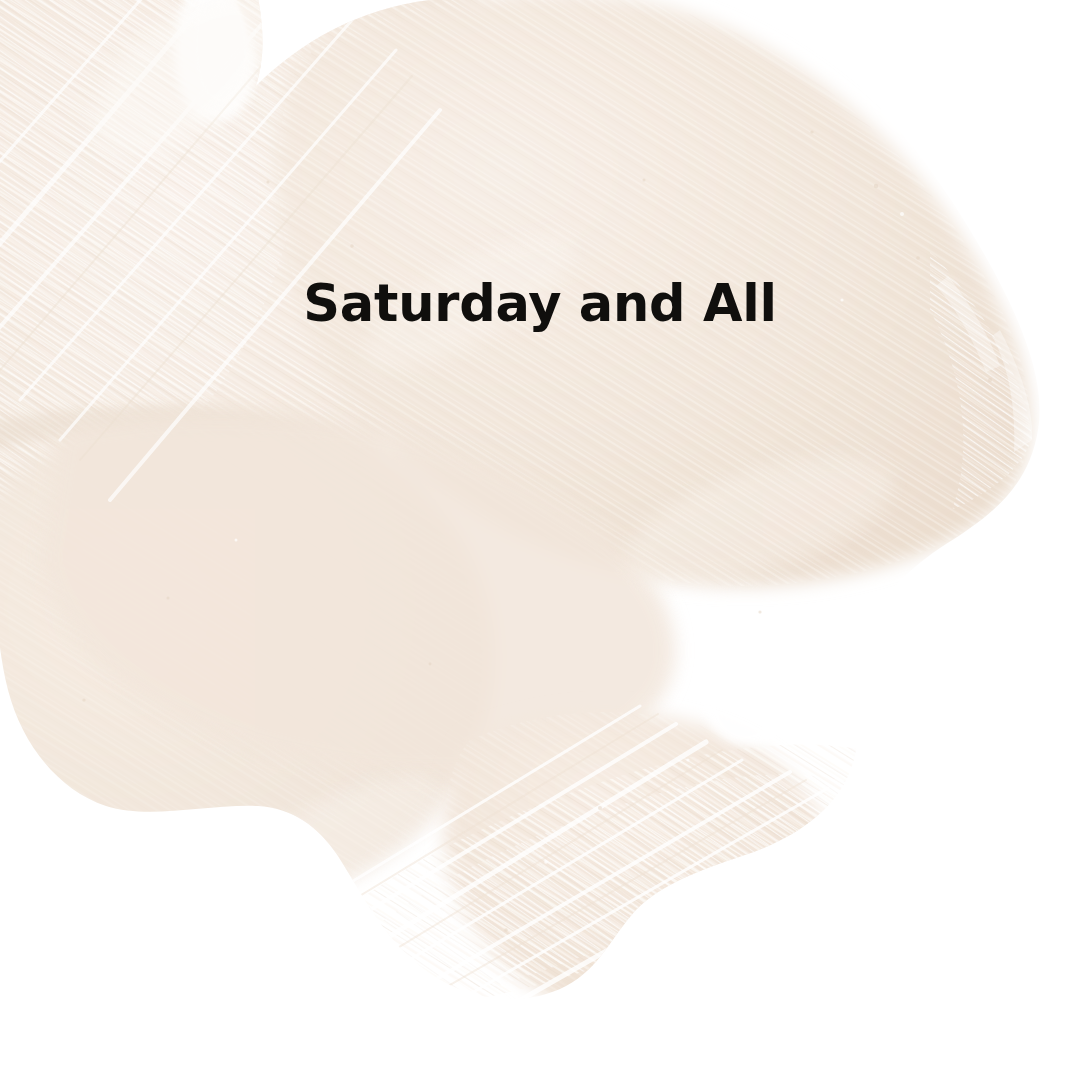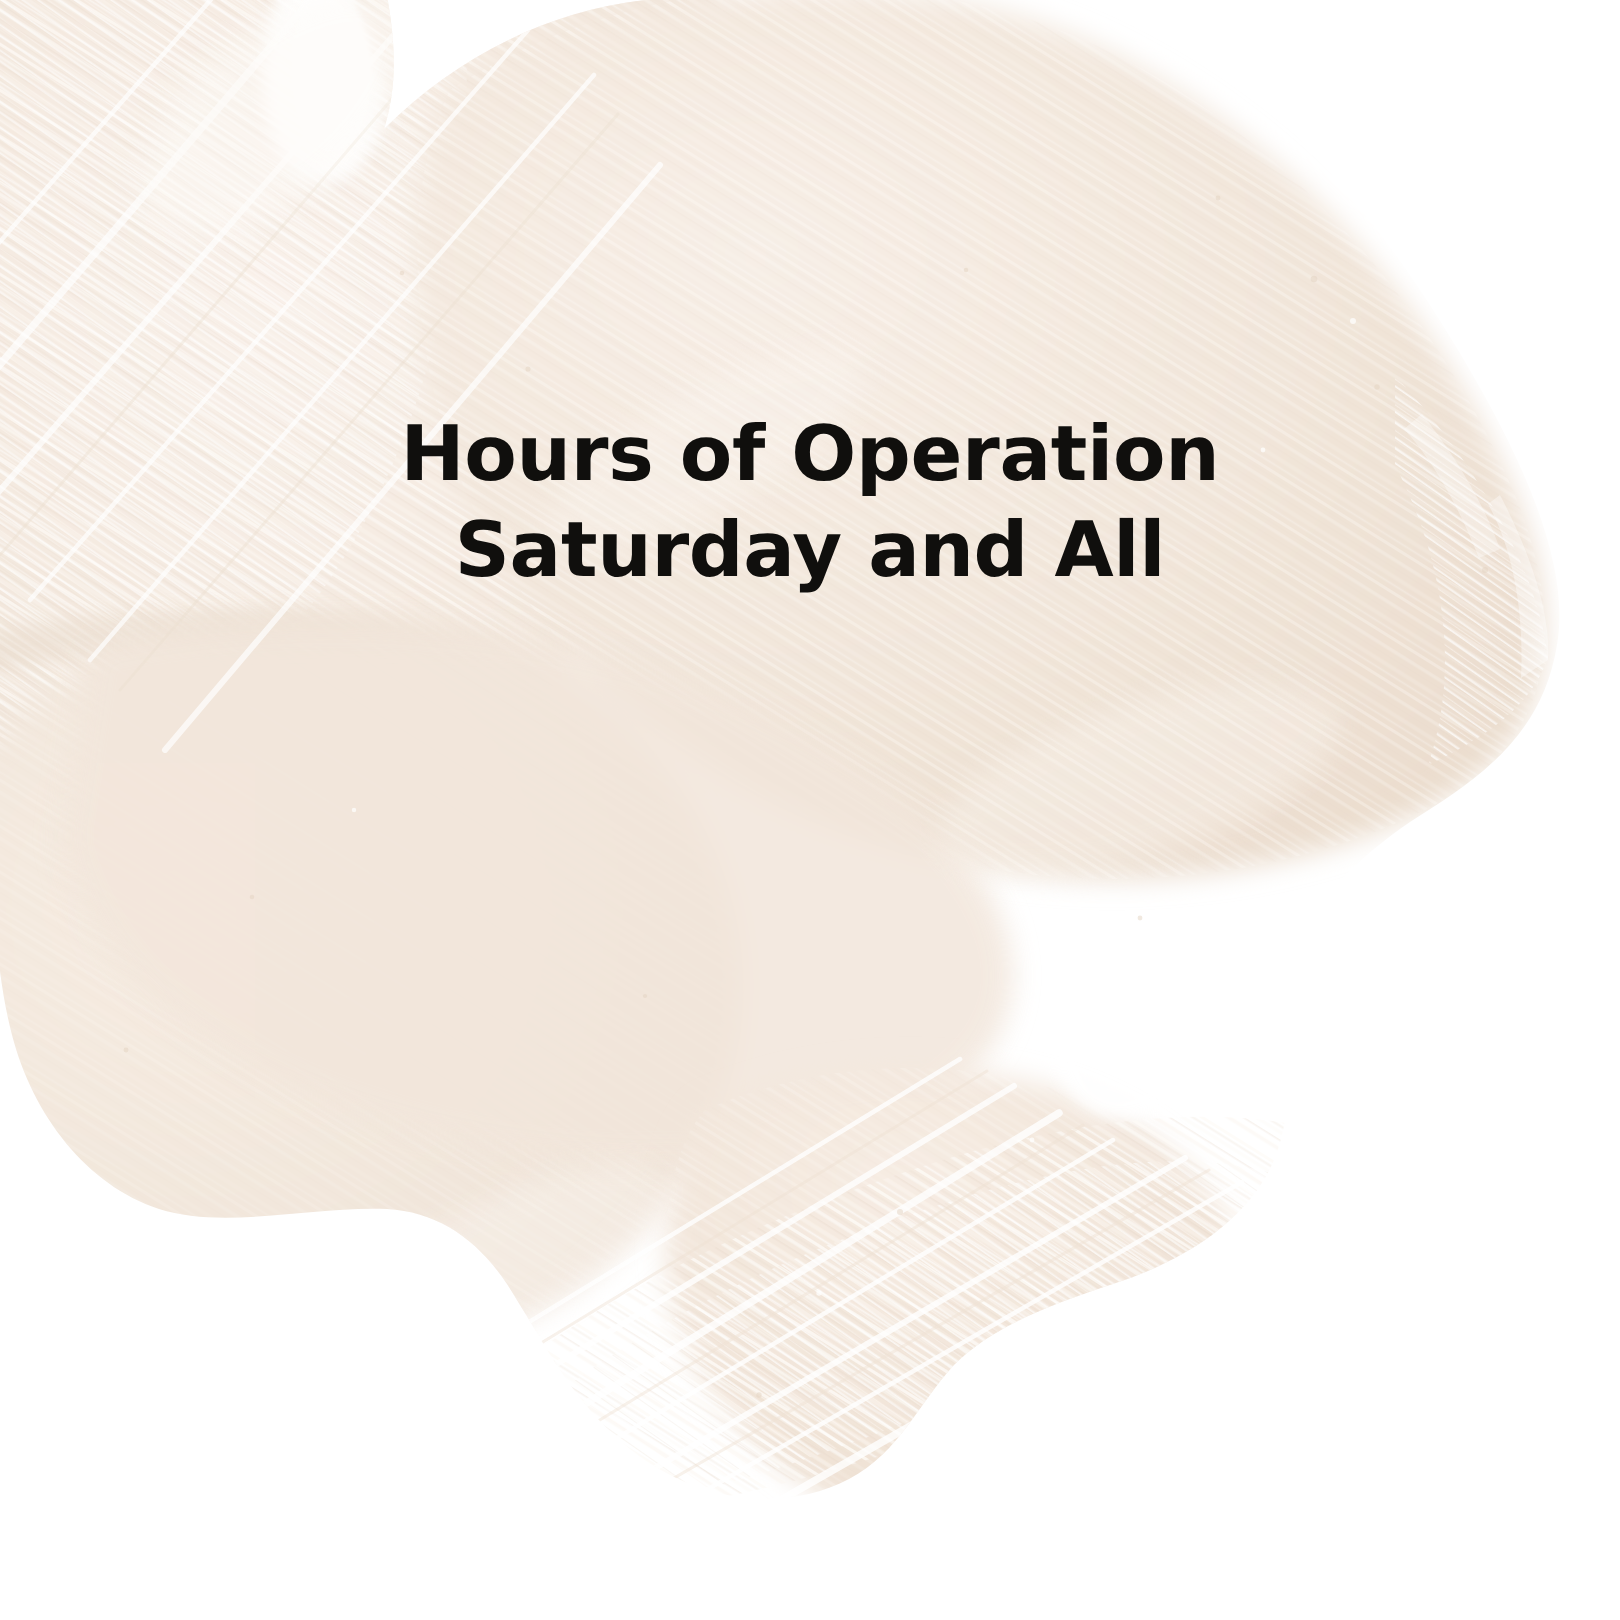--- a/index.html
+++ b/index.html
@@ -272,17 +272,16 @@
     </g>
 
     <g>
       <path d="M 1080,0 L 1080,140 C 940,60 840,10 760,-20 L 1000,-20 Z" fill="#ffffff" filter="url(#soft6)"></path>
       <path d="M -20,1080 L 300,1080 C 200,1040 90,990 20,920 L -20,900 Z" fill="#ffffff" opacity="0.9" filter="url(#soft10)"></path>
       <path d="M 1080,520 L 1080,1080 L 860,1080 C 930,960 1000,760 1036,560 Z" fill="#ffffff" filter="url(#soft6)"></path>
     </g>
   </svg>
 
   <div id="text-block">
-    <span class="line">Hours of Operation</span>
     <span class="line">Saturday and All</span>
   </div>
 
 </div>
 
 </body></html>

